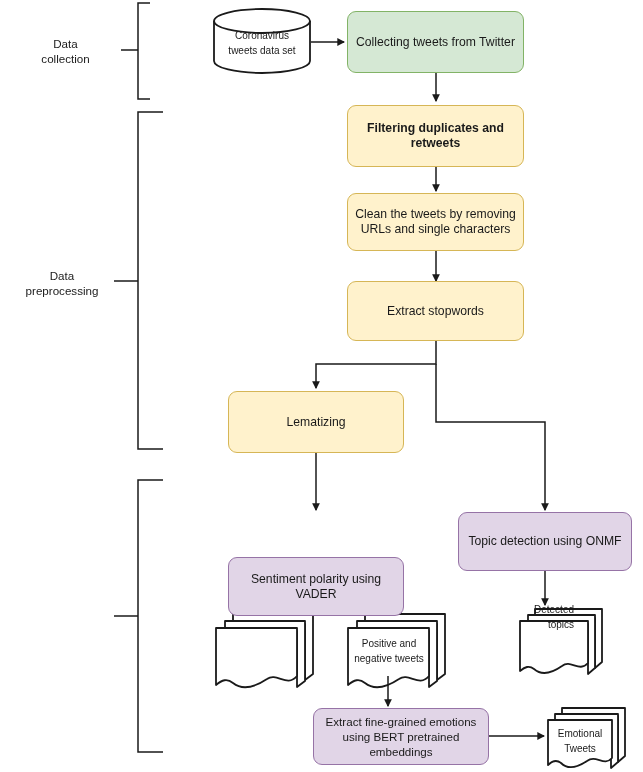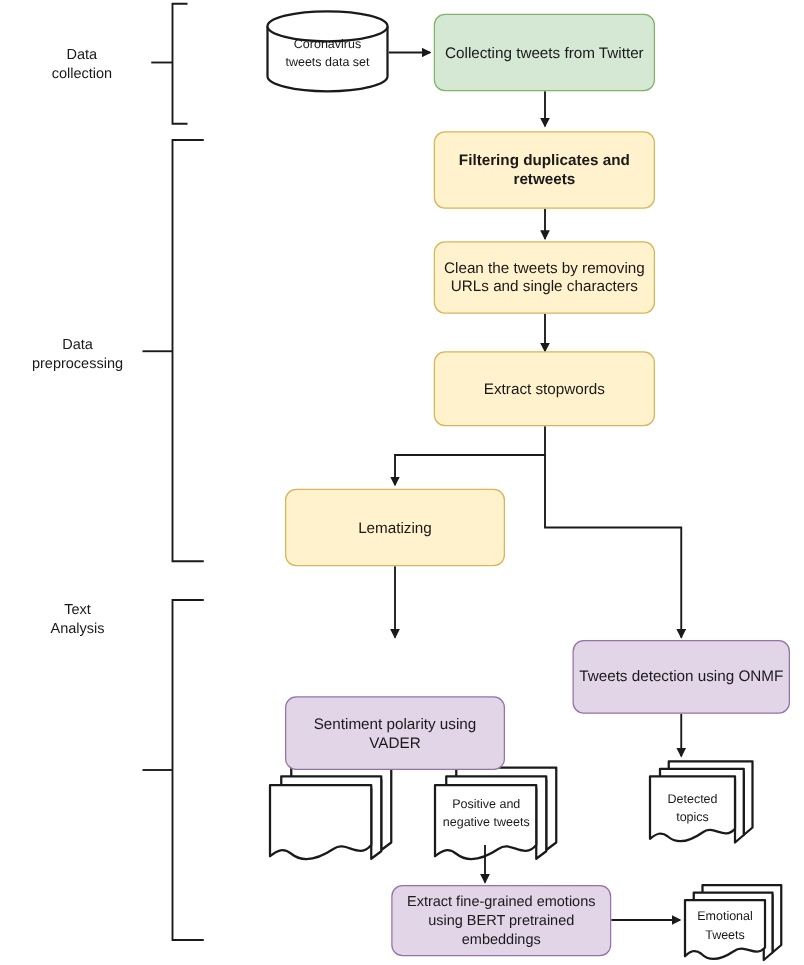--- a/index.html
+++ b/index.html
@@ -159,48 +159,46 @@
       <path d="M 388 676 L 388 706" marker-end="url(#arrow)"></path>
 
       <path d="M 489 736 L 544 736" marker-end="url(#arrow)"></path>
     </g>
   </svg>
 
   <div class="stage-label" style="left:18px; top:36px; width:95px;">Data
 collection</div>
   <div class="stage-label" style="left:12px; top:268px; width:100px;">Data
 preprocessing</div>
-  <div class="stage-label" style="left:12px; top:480px; width:100px;">Text
-Analysis</div>
 
   <div class="shape-label" style="left:213px; top:22px; width:98px; height:42px;">Coronavirus
 tweets data set</div>
 
   <div class="node green" style="left:347px; top:11px; width:177px; height:62px;">Collecting tweets from Twitter</div>
 
   <div class="node yellow" style="left:347px; top:105px; width:177px; height:62px;font-weight:bold;">Filtering duplicates and retweets</div>
 
   <div class="node yellow" style="left:347px; top:193px; width:177px; height:58px;">Clean the tweets by removing
 URLs and single characters</div>
 
   <div class="node yellow" style="left:347px; top:281px; width:177px; height:60px;">Extract stopwords</div>
 
   <div class="node yellow" style="left:228px; top:391px; width:176px; height:62px;">Lematizing</div>
 
   <div class="node purple" style="left:228px; top:512px; width:176px; height:59px;margin-top:45px;">Sentiment polarity using VADER</div>
 
-  <div class="node purple" style="left:458px; top:512px; width:174px; height:59px;">Tweets detection using ONMF</div>
+  <div class="node purple" style="left:458px; top:512px; width:174px; height:59px;">Topic detection using ONMF</div>
 
   <div class="node purple" style="left:313px; top:708px; width:176px; height:57px; font-size:11.6px;">Extract fine-grained emotions
 using BERT pretrained
 embeddings</div>
 
 
   <div class="shape-label" style="left:345px; top:632px; width:88px; height:38px;">Positive and
 negative tweets</div>
 
-  <div class="shape-label" style="left:518px; top:630px; width:72px; height:34px;">Detected
+  <div class="shape-label" style="left:518px; top:600px; width:72px; height:34px;text-align:right;">Detected
 topics</div>
 
   <div class="shape-label" style="left:546px; top:724px; width:68px; height:34px;">Emotional
 Tweets</div>
 
 </div>
 
 </body></html>

